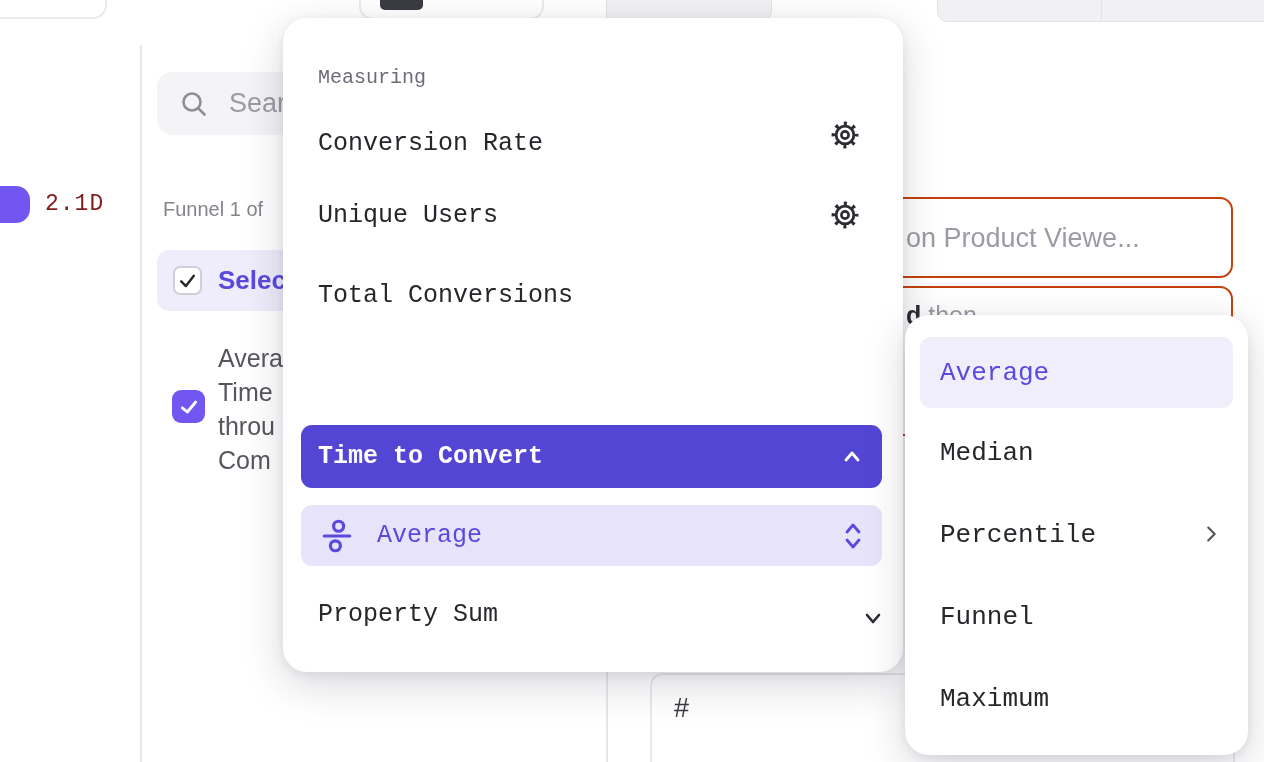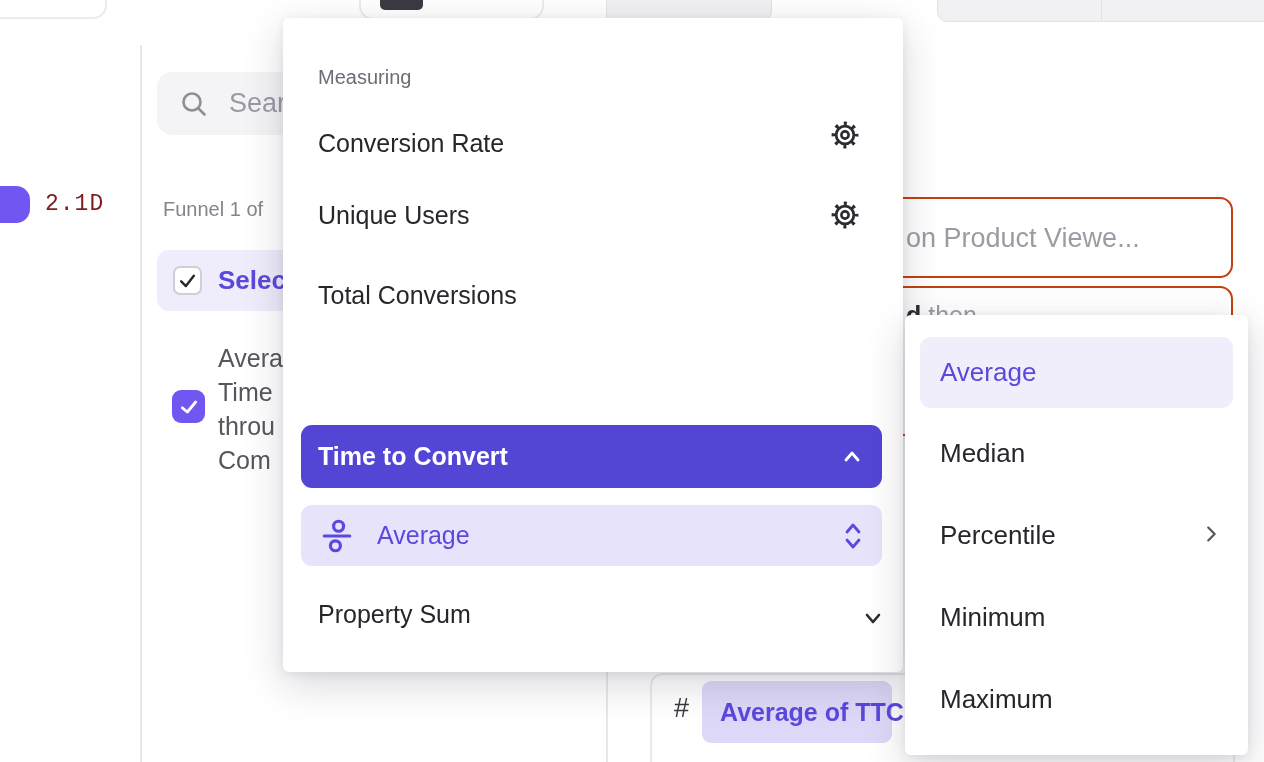--- a/index.html
+++ b/index.html
@@ -63,22 +63,23 @@
   .metric-card{left:650px;top:673px;width:585px;height:120px;border:2px solid #e9e9ec;border-radius:13px;background:#fff;box-sizing:border-box;}
   .metric-hash{position:absolute;left:22px;top:18px;font-size:27px;color:#3a3a41;}
   .metric-pill{
     position:absolute;left:50px;top:6px;width:190px;height:62px;border-radius:9px;background:#ded8f8;
     display:flex;align-items:center;padding-left:18px;box-sizing:border-box;
   }
   .metric-pill-label{font-size:25px;font-weight:700;color:#5a49dd;white-space:nowrap;}
 
   
   .menu-panel{
-    background:#fff;border-radius:6px;
+    background:#fff;border-radius:24px;
     box-shadow:0 12px 40px rgba(35,35,60,.18), 0 2px 10px rgba(35,35,60,.08);
+    font-family:Liberation Mono, monospace;
   }
   .measuring-panel{left:283px;top:18px;width:620px;height:654px;}
   .agg-panel{left:905px;top:315px;width:343px;height:440px;}
 
   .panel-header{position:absolute;left:35px;top:48px;font-size:20px;color:#6c6c76;}
 
   .menu-item{
     position:absolute;left:35px;font-size:25px;font-weight:500;color:#26262b;white-space:nowrap;
   }
   .gear{position:absolute;left:548px;width:28px;height:28px;}
@@ -158,26 +159,20 @@
   <div class="txt">on Product Viewe...</div>
 </div>
 <div class="abs step-card step-card-2">
   <div class="txt">
     <span class="then-prefix">d</span><span class="then-rest"> then</span>
   </div>
 </div>
 
 <div class="abs metric-card">
   <div class="metric-hash">#</div>
-  <div class="metric-pill">
-    <span class="metric-pill-label">Average of TTC</span>
-    <svg width="22" height="22" viewBox="0 0 24 24" style="margin-left:10px;">
-      <polyline points="6,9 12,16 18,9" fill="none" stroke="#5a49dd" stroke-width="2.8" stroke-linecap="round" stroke-linejoin="round"></polyline>
-    </svg>
-  </div>
 </div>
 
 <div class="abs menu-panel measuring-panel">
   <div class="panel-header">Measuring</div>
 
   <div class="menu-item" style="top:103px;margin-top:8px;">Conversion Rate</div>
   <svg class="gear" style="top:103px;" viewBox="0 0 24 24">
     <circle cx="12" cy="12" r="9.4" fill="none" stroke="#2b2b31" stroke-width="4.2" stroke-dasharray="2.5 4.88" stroke-dashoffset="1.25"></circle>
     <circle cx="12" cy="12" r="7.6" fill="none" stroke="#2b2b31" stroke-width="2.4"></circle>
     <circle cx="12" cy="12" r="3.1" fill="none" stroke="#2b2b31" stroke-width="2.2"></circle>
@@ -224,16 +219,16 @@
     <span class="agg-pill-label">Average</span>
   </div>
 
   <div class="agg-item" style="top:123px;">Median</div>
 
   <div class="agg-item" style="top:205px;">Percentile</div>
   <svg class="row-chevron" style="top:208px;right:26px;" width="22" height="22" viewBox="0 0 24 24">
     <polyline points="9,5 16,12 9,19" fill="none" stroke="#55555c" stroke-width="2.4" stroke-linecap="round" stroke-linejoin="round"></polyline>
   </svg>
 
-  <div class="agg-item" style="top:287px;">Minimum</div>
+  <div class="agg-item" style="top:287px;">Funnel</div>
 
   <div class="agg-item" style="top:369px;">Maximum</div>
 </div>
 
 </body></html>

